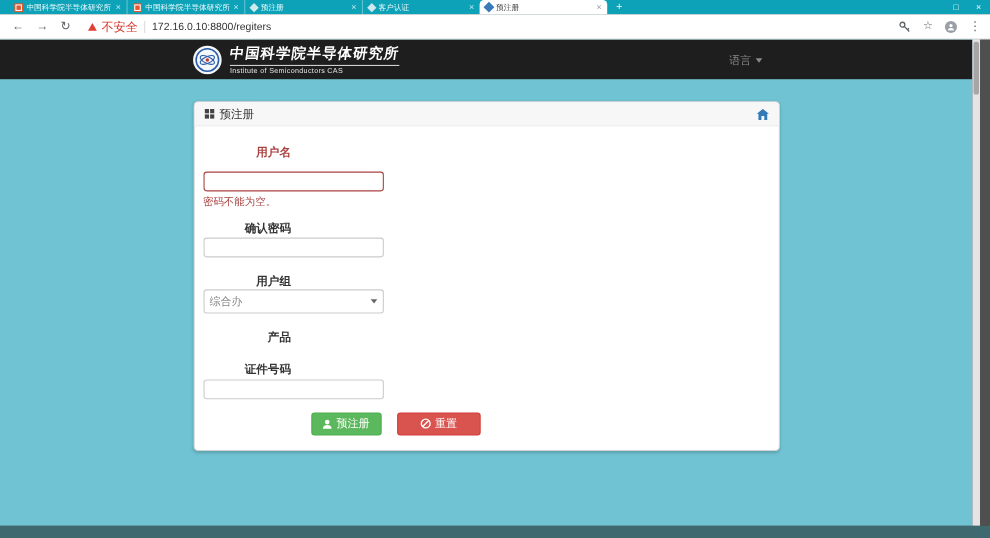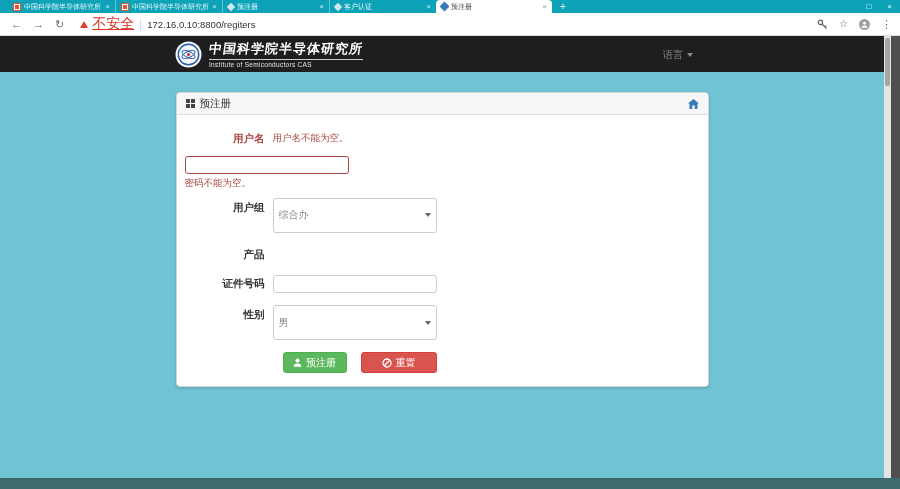--- a/index.html
+++ b/index.html
@@ -18,21 +18,21 @@
   .fav-pale { width:6px; height:6px; background:#cfe9ee; transform:rotate(45deg); flex:none; }
   .fav-blue { width:7px; height:7px; background:#3b7ab8; transform:rotate(45deg); flex:none; }
   .newtab { color:#e9fafd; font-size:10px; margin-left:8px; line-height:13px; cursor:pointer; }
   .winctl { position:absolute; right:8px; top:0; height:13px; display:flex; gap:16px; align-items:center; color:#fff; font-size:8px; }
   .winctl span { cursor:pointer; }
 
   .urlbar { position:absolute; top:13px; left:0; width:900px; height:23px; background:#fff; border-bottom:1px solid #dcdcdc; display:flex; align-items:center; }
   .navic { font-size:11px; color:#5f6368; margin-left:11px; cursor:pointer; line-height:1; }
   .chip { display:flex; align-items:center; margin-left:16px; }
   .tri { width:0; height:0; border-left:4px solid transparent; border-right:4px solid transparent; border-bottom:7px solid #e23f33; position:relative; margin-right:4px; }
-  .warntxt { color:#d93025; font-size:14px;text-decoration:underline; }
+  .warntxt { color:#d93025; font-size:11px; }
   .chip-div { height:11px; border-left:1px solid #ddd; margin:0 6px; }
   .urltxt { font-size:9.5px; color:#333; }
   .urlright { position:absolute; right:8px; display:flex; align-items:center; gap:11px; }
   .ric { color:#5f6368; font-size:10px; cursor:pointer; line-height:1; }
   .avatar { width:11px; height:11px; border-radius:50%; background:#9aa0a6; display:flex; align-items:center; justify-content:center; cursor:pointer; }
 
   
   .page { position:absolute; top:36px; left:0; width:884px; height:442px; background:#70c3d3; overflow:hidden; }
   .sitehdr { position:relative; width:884px; height:36px; background:#1e1e1e; }
   .brand { position:absolute; left:175px; top:4px; display:flex; align-items:center; }
@@ -42,32 +42,32 @@
   .lang { position:absolute; left:663px; top:12px; display:flex; align-items:center; gap:4px; color:#8a8a8a; font-size:10px; cursor:pointer;font-family:Liberation Serif, serif; }
   .caret-sm { width:0; height:0; border-left:3.5px solid transparent; border-right:3.5px solid transparent; border-top:4px solid #8a8a8a; }
 
   
   .panel { width:533px; margin:20px auto 0; background:#fff; border:1px solid #d4d4d4; border-radius:4px; box-shadow:0 1px 3px rgba(0,0,0,.18); padding-bottom:13px; }
   .phead { height:22px; background:#f7f7f7; border-bottom:1px solid #ddd; border-radius:4px 4px 0 0; display:flex; align-items:center; padding:0 9px; }
   .ptitle { font-size:10.5px; color:#333; margin-left:5px; }
   .phome { margin-left:auto; cursor:pointer; display:flex; }
   .pbody { padding:14px 0 0 8px; }
 
-  .frow { display:flex; margin-bottom:12px; }
+  .frow { display:flex; margin-bottom:12px;flex-direction:column; }
   .frow.errrow { margin-bottom:8px; }
   .frow label { width:88px; text-align:right; padding-right:8px; font-size:10.5px; font-weight:bold; color:#333; padding-top:3px; }
   .ctrl { width:164px; }
   .tin { width:100%; height:18px; border:1px solid #ccc; border-radius:3px; padding:0 5px; font-size:10px; color:#555; outline:none; background:#fff; }
   .has-error label { color:#a94442; }
   .has-error .tin { border-color:#a94442; }
   .errmsg { font-size:9.5px; color:#a94442; margin-top:3px; }
   .igroup { display:flex; width:164px; }
   .igroup .tin { flex:1; border-radius:3px 0 0 3px; border-right:none; }
   .addon { background:#f2dede; border:1px solid #a94442; border-radius:0 3px 3px 0; display:flex; align-items:center; gap:3px; padding:0 5px; font-size:9px; color:#555; white-space:nowrap; cursor:pointer; }
-  .sel { width:164px; height:35px; border:1px solid #ccc; border-radius:3px; background:#fff; display:flex; align-items:center; padding:0 5px; font-size:10px; color:#888; position:relative; cursor:pointer; }
+  .sel { width:164px; height:22px; border:1px solid #ccc; border-radius:3px; background:#fff; display:flex; align-items:center; padding:0 5px; font-size:10px; color:#888; position:relative; cursor:pointer; }
   .sel .caret { position:absolute; right:5px; width:0; height:0; border-left:3.5px solid transparent; border-right:3.5px solid transparent; border-top:4px solid #666; }
 
   .btnrow { display:flex; gap:14px; margin-left:98px; margin-top:11px; }
   .btn { height:21px; border-radius:3px; color:#fff; font-size:10px; display:flex; align-items:center; justify-content:center; gap:4px; cursor:pointer; }
   .btn-ok { width:64px; background:#5cb85c; border:1px solid #4cae4c; }
   .btn-rst { width:76px; background:#d9534f; border:1px solid #d43f3a; }
 
   
   .sbar { position:absolute; left:884px; top:36px; width:7px; height:442px; background:#e4e4e4; }
   .sthumb { position:absolute; left:1px; top:2px; width:5px; height:48px; background:#a6a6a6; border-radius:2px; cursor:pointer; }
@@ -171,31 +171,34 @@
             <path d="M5.5 0 L11 4.5 L9.5 4.5 L9.5 10 L6.8 10 L6.8 6.5 L4.2 6.5 L4.2 10 L1.5 10 L1.5 4.5 L0 4.5 Z" fill="#337ab7"></path>
           </svg>
       </span>
     </div>
 
     <div class="pbody">
 
       <div class="frow errrow has-error">
         <label>用户名</label>
         <div class="ctrl">
-          <div class="errmsg">用户名不能为空。</div>
         </div>
       </div>
 
       <div class="frow errrow has-error">
         <div class="ctrl">
           <input class="tin" type="text" style="">
           <div class="errmsg">密码不能为空。</div>
         </div>
       </div>
 
+      <div class="frow">
+        <label>确认密码</label>
+        <div class="ctrl"><input class="tin" type="text" style=""></div>
+      </div>
 
 
       <div class="frow">
         <label>用户组</label>
         <div class="ctrl">
           <div class="sel">
             <span>综合办</span>
             <span class="caret"></span>
           </div>
         </div>
@@ -204,29 +207,20 @@
       <div class="frow">
         <label>产品</label>
       </div>
 
 
       <div class="frow">
         <label>证件号码</label>
         <div class="ctrl"><input class="tin" type="text" style=""></div>
       </div>
 
-      <div class="frow">
-        <label>性别</label>
-        <div class="ctrl">
-          <div class="sel">
-            <span>男</span>
-            <span class="caret"></span>
-          </div>
-        </div>
-      </div>
 
 
       <div class="btnrow">
         <div class="btn btn-ok">
           <svg width="9" height="9" viewBox="0 0 9 9">
               <circle cx="4.5" cy="2.7" r="2.1" fill="#fff"></circle>
               <path d="M0.6 8.8 a3.9 3.4 0 0 1 7.8 0 Z" fill="#fff"></path>
             </svg>
           <span>预注册</span>
         </div>

